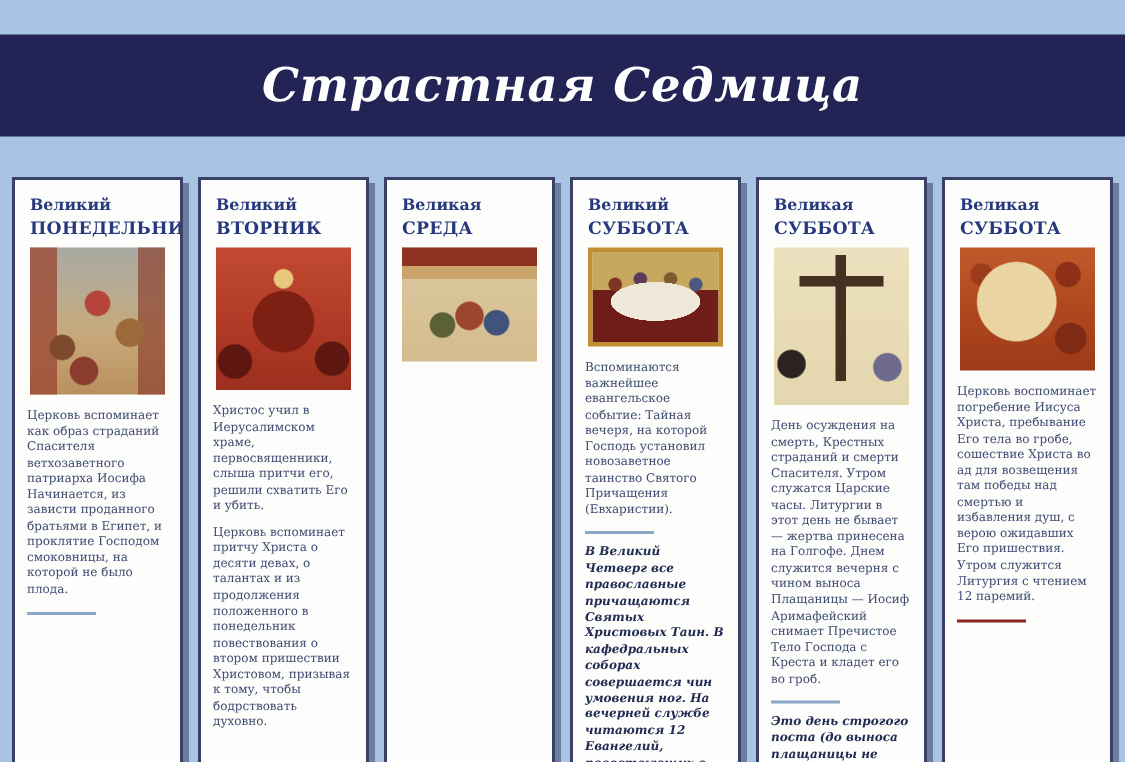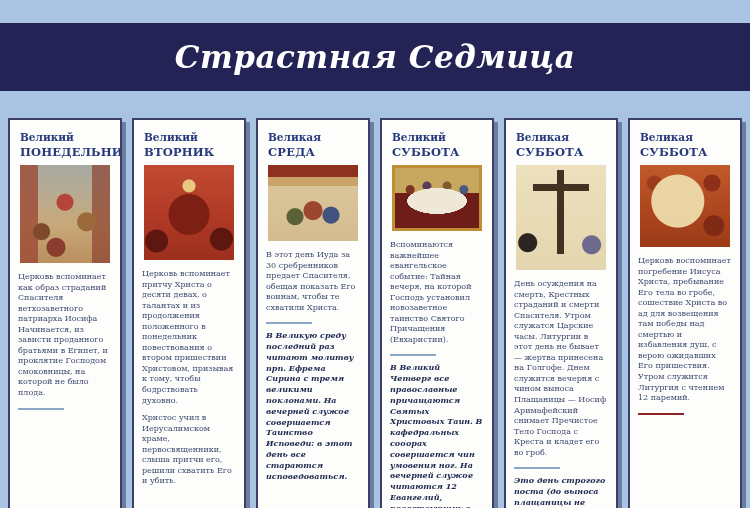--- a/index.html
+++ b/index.html
@@ -131,40 +131,33 @@
 
   <section class="card">
     <header class="card-head">
       <div class="t1">Великий</div>
       <div class="t2">ВТОРНИК</div>
     </header>
     <div class="icon-wrap">
       <div class="icon-art art-tuesday"></div>
     </div>
     <div class="paragraphs">
+          <p class="body-p">Христос учил в Иерусалимском храме, первосвященники, слыша притчи его, решили схватить Его и убить.</p>
           <p class="body-p">Церковь вспоминает притчу Христа о десяти девах, о талантах и из продолжения положенного в понедельник повествования о втором пришествии Христовом, призывая к тому, чтобы бодрствовать духовно.</p>
-          <p class="body-p">Христос учил в Иерусалимском храме, первосвященники, слыша притчи его, решили схватить Его и убить.</p>
         </div>
 
   </section>
 
   <section class="card">
     <header class="card-head">
       <div class="t1">Великая</div>
       <div class="t2">СРЕДА</div>
     </header>
     <div class="icon-wrap">
       <div class="icon-art art-wednesday"></div>
-    </div>
-    <div class="paragraphs">
-          <p class="body-p">В этот день Иуда за 30 сребренников предает Спасителя, обещая показать Его воинам, чтобы те схватили Христа.</p>
-        </div>
-    <div class="note-sec">
-      <hr class="div-blue">
-      <p class="note">В Великую среду последний раз читают молитву прп. Ефрема Сирина с тремя великими поклонами. На вечерней службе совершается Таинство Исповеди: в этот день все стараются исповедоваться.</p>
     </div>
 
   </section>
 
   <section class="card">
     <header class="card-head">
       <div class="t1">Великий</div>
       <div class="t2">СУББОТА</div>
     </header>
     <div class="icon-wrap">

